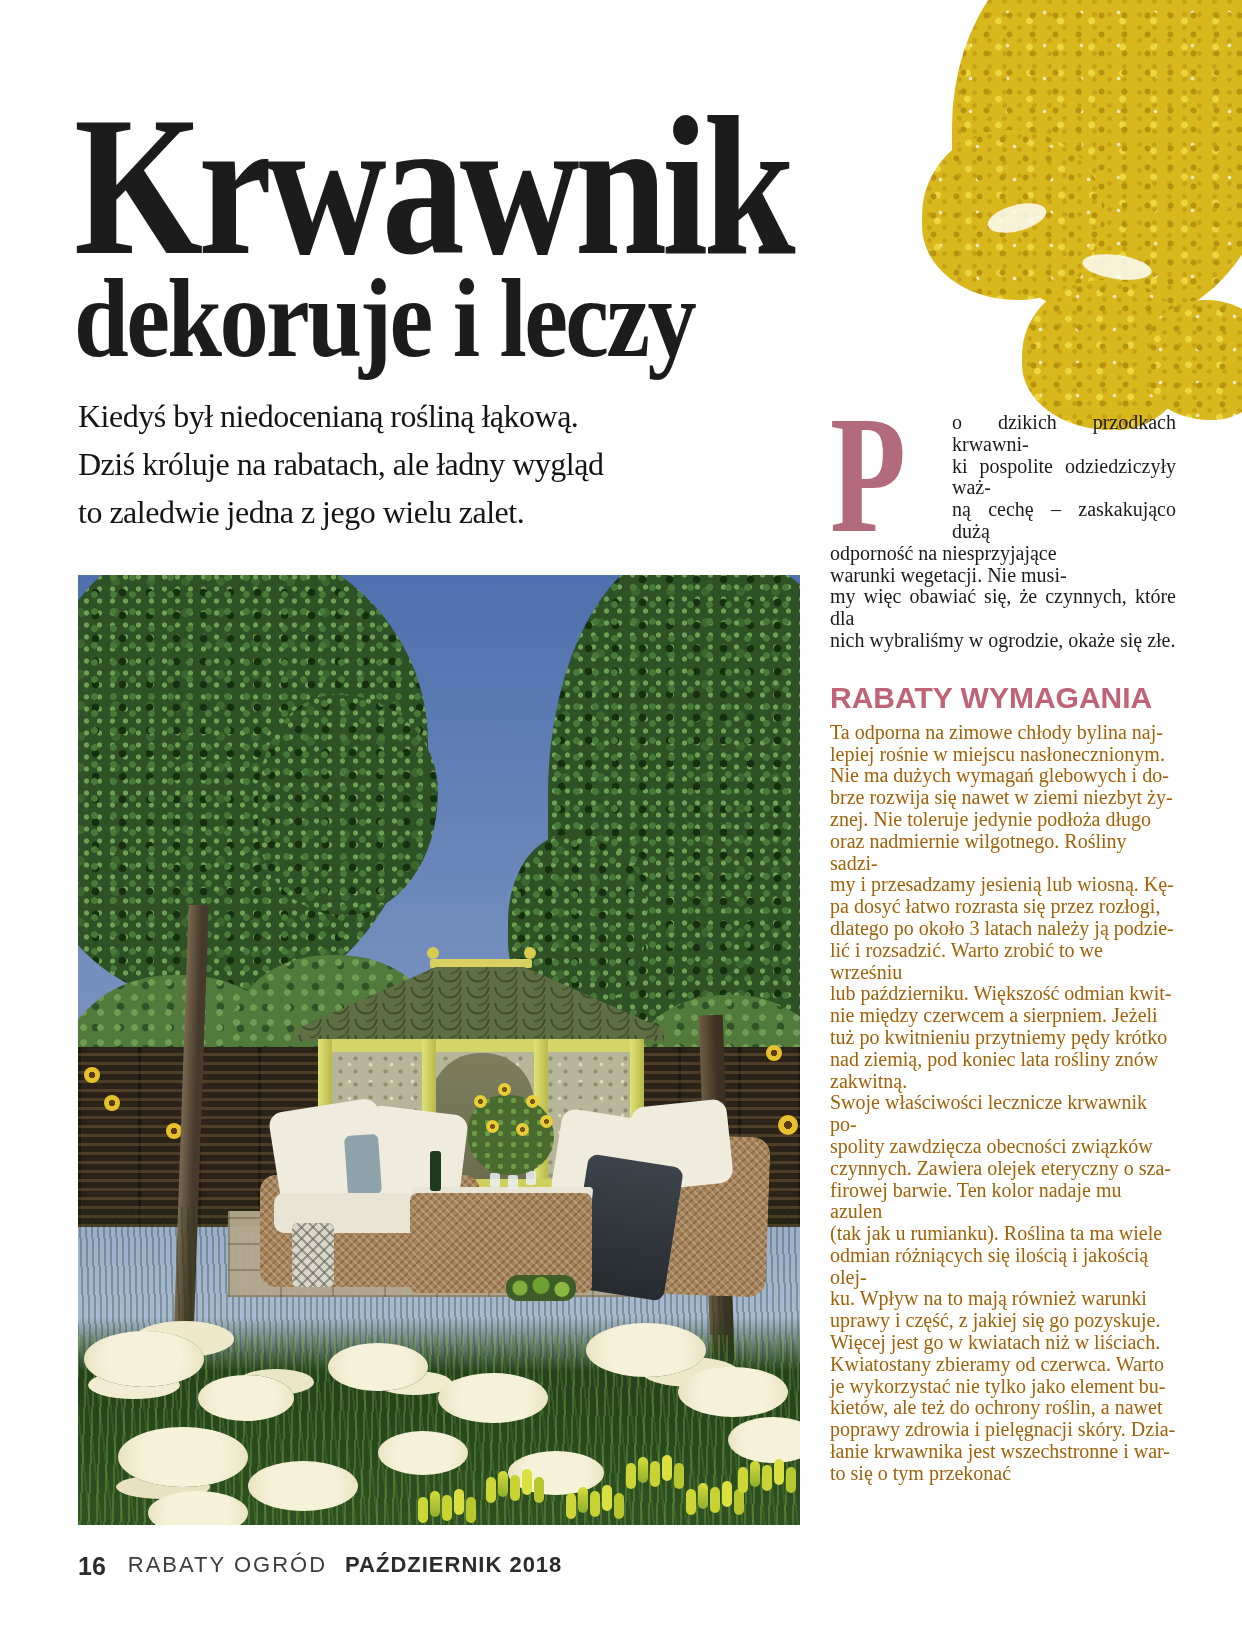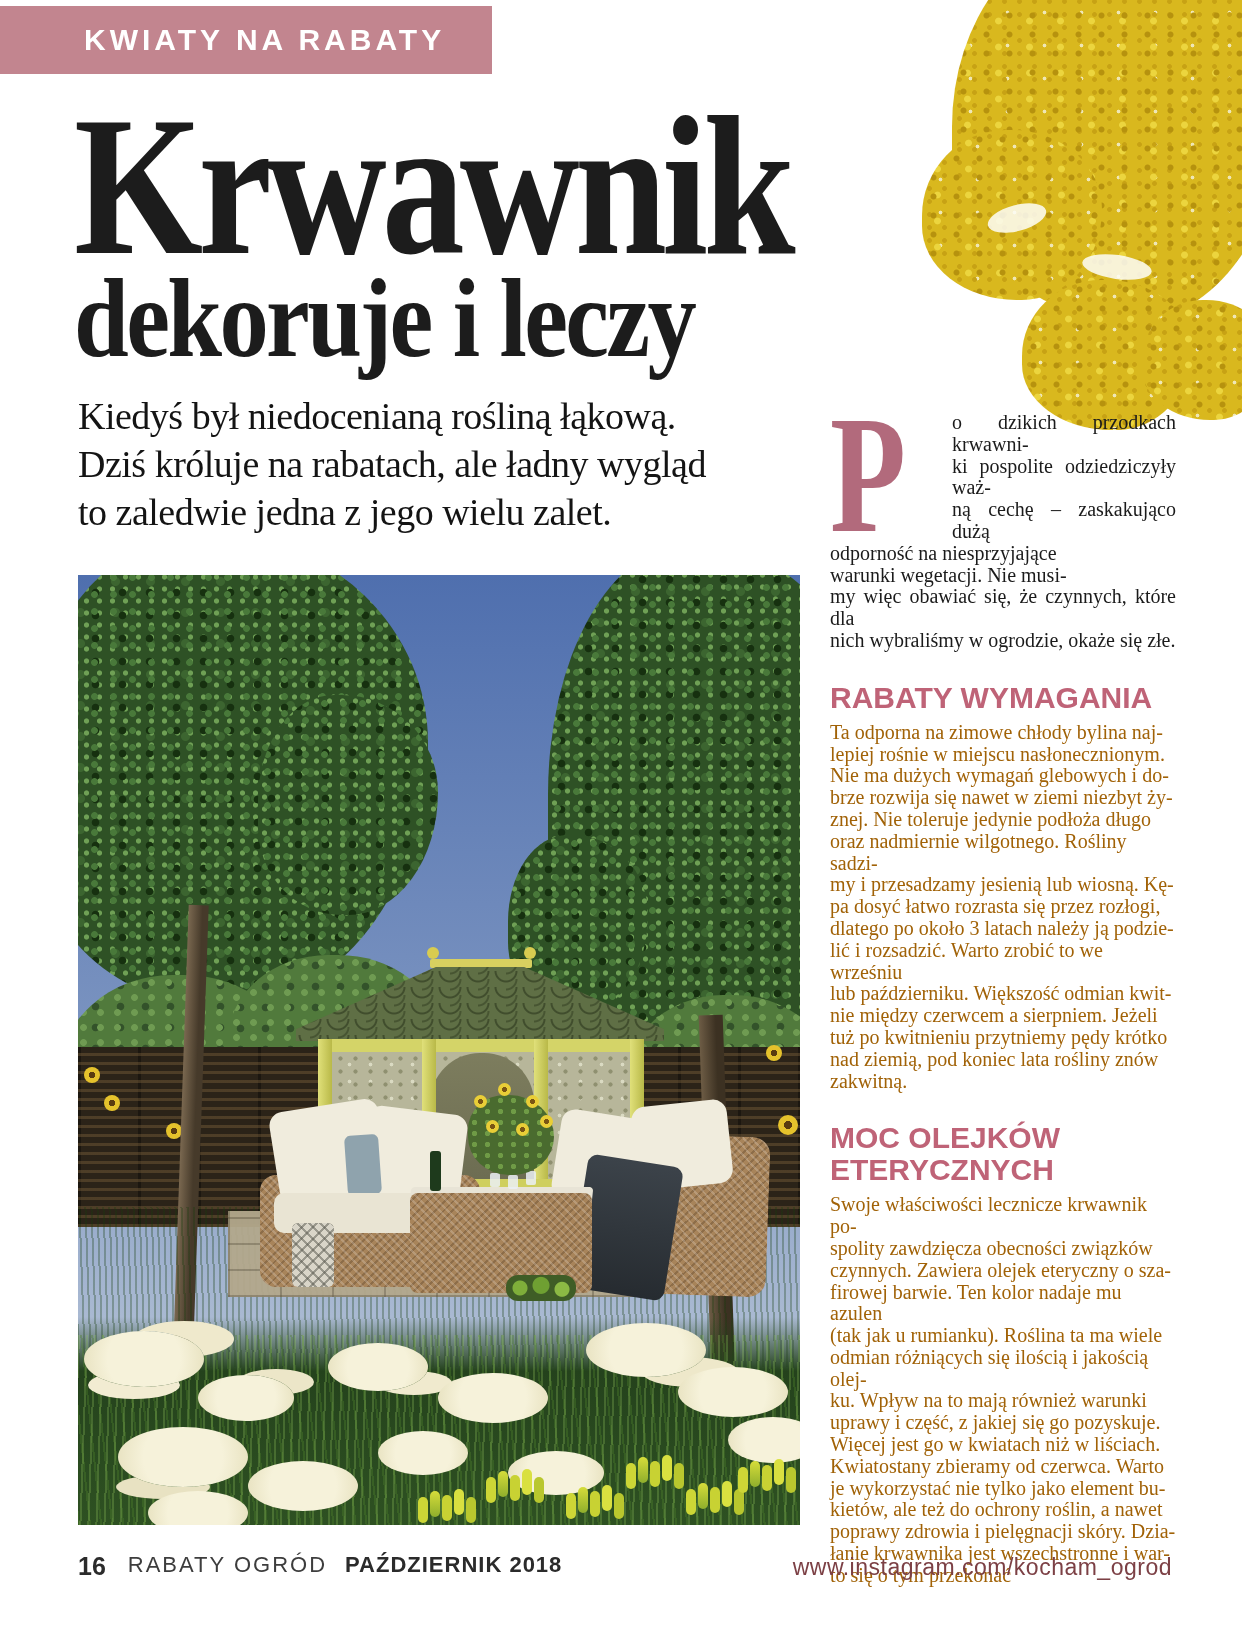--- a/index.html
+++ b/index.html
@@ -28,21 +28,21 @@
   .yarrow .b4{left:210px;top:300px;width:130px;height:120px;}
   .yarrow .gap{position:absolute;background:#fdfdf8;border-radius:50%;opacity:.85;}
   .yarrow .g1{left:55px;top:205px;width:60px;height:26px;transform:rotate(-15deg);}
   .yarrow .g2{left:150px;top:255px;width:70px;height:24px;transform:rotate(8deg);}
 
   
   .hl-title{position:absolute;left:74px;top:86px;font-weight:bold;font-size:200px;line-height:1;
             letter-spacing:-6px;color:#1c1c1c;transform:scaleX(.83);transform-origin:0 0;white-space:nowrap;}
   .hl-sub{position:absolute;left:74px;top:262px;font-weight:bold;font-size:112px;line-height:1;
           letter-spacing:-3px;color:#1c1c1c;transform:scaleX(.88);transform-origin:0 0;white-space:nowrap;}
-  .lead{position:absolute;left:78px;top:392px;width:760px;font-size:38px;line-height:48px;
+  .lead{position:absolute;left:78px;top:392px;width:760px;font-size:32px;line-height:48px;
         letter-spacing:-.5px;white-space:pre-line;color:#141414;}
 
   
   .photo{position:absolute;left:78px;top:575px;width:722px;height:950px;overflow:hidden;
          background:linear-gradient(180deg,#4f6fae 0%,#7a93c0 48%,#a9b9d2 78%,#c3cdd9 100%);}
   .ph{position:absolute;}
   .leafy{background-color:#2e5125;
     background-image:
       radial-gradient(circle, #49793a 3px, rgba(0,0,0,0) 3.8px),
       radial-gradient(circle, #16300f 3.4px, rgba(0,0,0,0) 4.2px),
@@ -173,23 +173,20 @@
   .foot-l .mag{letter-spacing:2px;color:#3d3d3d;margin-right:18px;}
   .foot-l .issue{font-weight:bold;letter-spacing:1px;}
   .foot-r{position:absolute;right:70px;top:1554px;font-family:"Liberation Sans",sans-serif;
           font-size:23px;color:#7c4045;letter-spacing:.5px;}
 </style>
 </head>
 <body>
 
 <div class="page">
 
-  <div class="banner">
-    <span>KWIATY NA RABATY</span>
-  </div>
 
   <div class="yarrow">
     <div class="blob b1"></div>
     <div class="blob b2"></div>
     <div class="blob b3"></div>
     <div class="blob b4"></div>
     <div class="gap g1"></div>
     <div class="gap g2"></div>
   </div>
 
@@ -296,22 +293,20 @@
 my i przesadzamy jesienią lub wiosną. Kę-
 pa dosyć łatwo rozrasta się przez rozłogi,
 dlatego po około 3 latach należy ją podzie-
 lić i rozsadzić. Warto zrobić to we wrześniu
 lub październiku. Większość odmian kwit-
 nie między czerwcem a sierpniem. Jeżeli
 tuż po kwitnieniu przytniemy pędy krótko
 nad ziemią, pod koniec lata rośliny znów
 zakwitną.</p>
 
-    <h2 class="sect-h">MOC OLEJKÓW
-ETERYCZNYCH</h2>
     <p class="body-p">Swoje właściwości lecznicze krwawnik po-
 spolity zawdzięcza obecności związków
 czynnych. Zawiera olejek eteryczny o sza-
 firowej barwie. Ten kolor nadaje mu azulen
 (tak jak u rumianku). Roślina ta ma wiele
 odmian różniących się ilością i jakością olej-
 ku. Wpływ na to mają również warunki
 uprawy i część, z jakiej się go pozyskuje.
 Więcej jest go w kwiatach niż w liściach.</p>
 
@@ -321,15 +316,14 @@
 poprawy zdrowia i pielęgnacji skóry. Dzia-
 łanie krwawnika jest wszechstronne i war-
 to się o tym przekonać</span></p>
   </div>
 
   <div class="foot-l">
     <span class="num">16</span>
     <span class="mag">RABATY OGRÓD</span>
     <span class="issue">PAŹDZIERNIK 2018</span>
   </div>
-  <div class="foot-r">www.instagram.com/kocham_ogrod</div>
 
 </div>
 
 </body></html>

